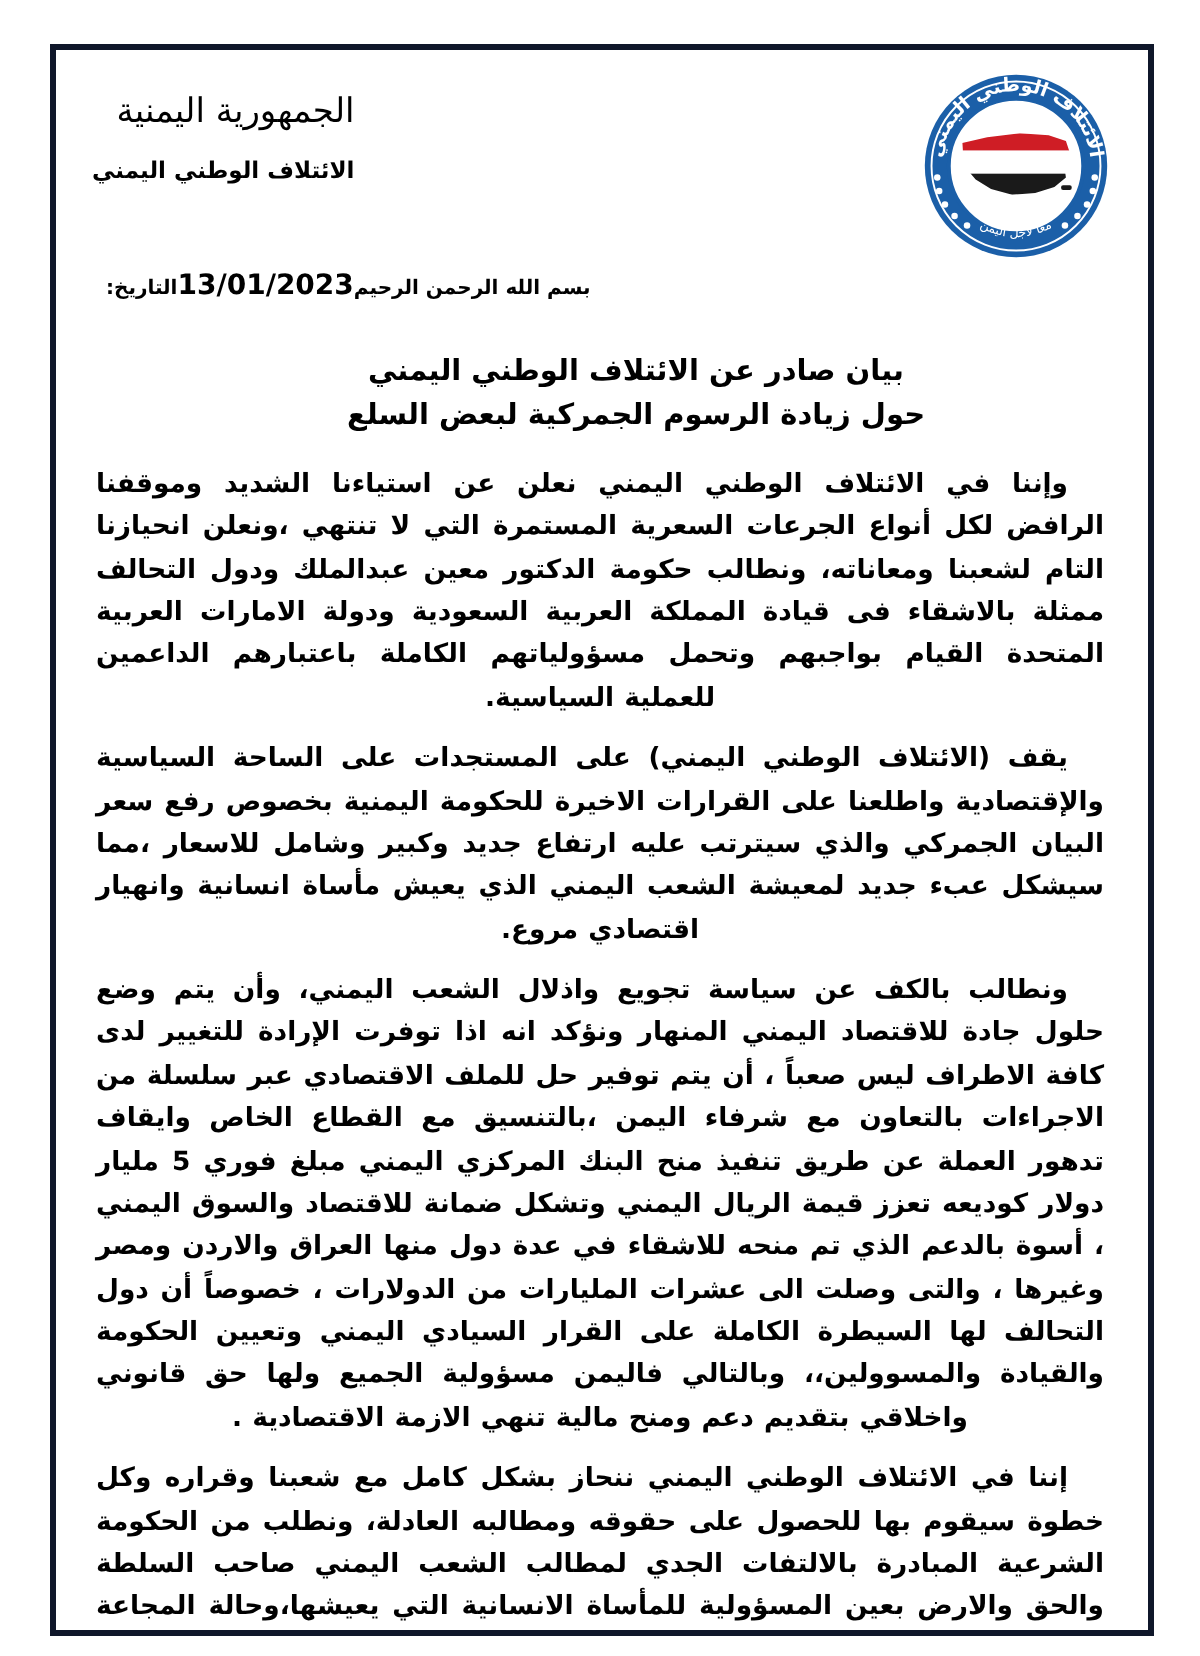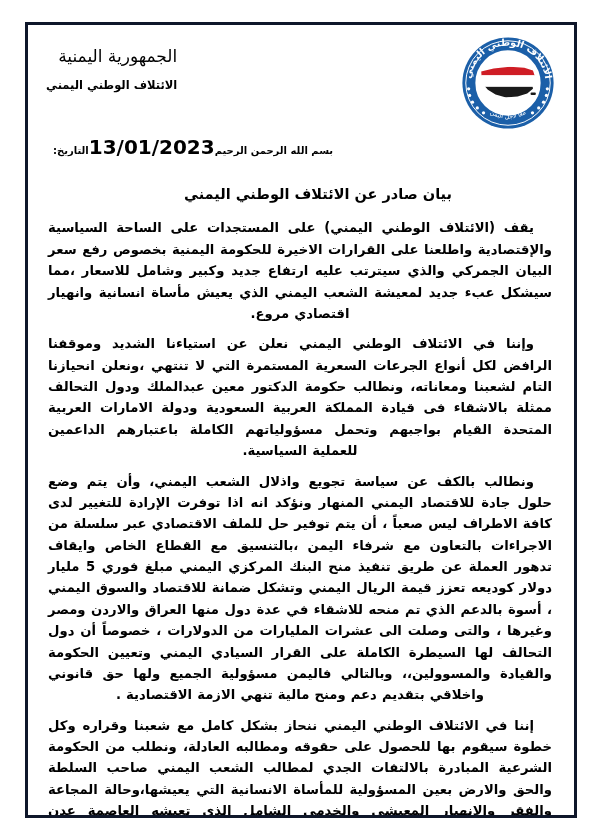--- a/index.html
+++ b/index.html
@@ -78,21 +78,21 @@
     padding-right: 4px;
   }
   .date-label {
     font-size: 10px;
     font-weight: bold;
     color: #000;
     margin-left: 7px;
     white-space: nowrap;
   }
   .date-value {
-    font-size: 20px;
+    font-size: 14px;
     font-weight: bold;
     color: #000;
     letter-spacing: 0px;
     white-space: nowrap;
     direction: ltr;
   }
   .basmala {
     font-size: 10px;
     font-weight: bold;
     color: #000;
@@ -201,24 +201,25 @@
     </div>
 
     <div class="meta-row">
       <span class="date-label">التاريخ:</span>
       <span class="date-value">13/01/2023</span>
       <span class="basmala">بسم الله الرحمن الرحيم</span>
     </div>
 
     <div class="doc-title">
       <span class="t1">بيان صادر عن الائتلاف الوطني اليمني</span>
+      <span class="t2">حول زيادة الرسوم الجمركية لبعض السلع</span>
     </div>
 
     <div class="body">
+      <p class="para">وإننا في الائتلاف الوطني اليمني نعلن عن استياءنا الشديد وموقفنا الرافض لكل أنواع الجرعات السعرية المستمرة التي لا تنتهي ،ونعلن انحيازنا التام لشعبنا ومعاناته، ونطالب حكومة الدكتور معين عبدالملك ودول التحالف ممثلة بالاشقاء فى قيادة المملكة العربية السعودية ودولة الامارات العربية المتحدة القيام بواجبهم وتحمل مسؤولياتهم الكاملة باعتبارهم الداعمين للعملية السياسية.</p>
       <p class="para">يقف (الائتلاف الوطني اليمني) على المستجدات على الساحة السياسية والإقتصادية واطلعنا على القرارات الاخيرة للحكومة اليمنية بخصوص رفع سعر البيان الجمركي والذي سيترتب عليه ارتفاع جديد وكبير وشامل للاسعار ،مما سيشكل عبء جديد لمعيشة الشعب اليمني الذي  يعيش مأساة انسانية وانهيار اقتصادي مروع.</p>
-      <p class="para">وإننا في الائتلاف الوطني اليمني نعلن عن استياءنا الشديد وموقفنا الرافض لكل أنواع الجرعات السعرية المستمرة التي لا تنتهي ،ونعلن انحيازنا التام لشعبنا ومعاناته، ونطالب حكومة الدكتور معين عبدالملك ودول التحالف ممثلة بالاشقاء فى قيادة المملكة العربية السعودية ودولة الامارات العربية المتحدة القيام بواجبهم وتحمل مسؤولياتهم الكاملة باعتبارهم الداعمين للعملية السياسية.</p>
       <p class="para">ونطالب بالكف عن سياسة تجويع واذلال الشعب اليمني، وأن يتم وضع حلول جادة للاقتصاد اليمني المنهار ونؤكد انه اذا توفرت الإرادة للتغيير لدى كافة الاطراف  ليس صعباً ، أن يتم توفير حل للملف الاقتصادي عبر سلسلة من الاجراءات بالتعاون مع شرفاء اليمن ،بالتنسيق مع القطاع الخاص  وايقاف تدهور العملة عن طريق تنفيذ منح البنك المركزي اليمني مبلغ فوري 5 مليار دولار  كوديعه تعزز قيمة الريال اليمني وتشكل ضمانة للاقتصاد والسوق اليمني ، أسوة بالدعم الذي تم منحه للاشقاء في عدة دول منها العراق والاردن ومصر وغيرها ، والتى وصلت الى عشرات المليارات من الدولارات ، خصوصاً أن  دول التحالف  لها السيطرة الكاملة على القرار السيادي اليمني وتعيين الحكومة والقيادة والمسوولين،، وبالتالي فاليمن مسؤولية الجميع ولها حق قانوني واخلاقي بتقديم دعم ومنح مالية تنهي الازمة الاقتصادية .</p>
       <p class="para">إننا في الائتلاف الوطني اليمني ننحاز بشكل كامل مع شعبنا وقراره وكل خطوة سيقوم بها للحصول على حقوقه ومطالبه العادلة، ونطلب من الحكومة الشرعية المبادرة بالالتفات الجدي لمطالب الشعب اليمني صاحب السلطة والحق والارض بعين المسؤولية للمأساة الانسانية التي يعيشها،وحالة المجاعة والفقر والانهيار المعيشي والخدمي الشامل الذي تعيشه العاصمة عدن والمحافظات المحررة الخاضعه لادارة دول التحالف.</p>
 
     </div>
 
   </div>
 </div>
 
 </body></html>

